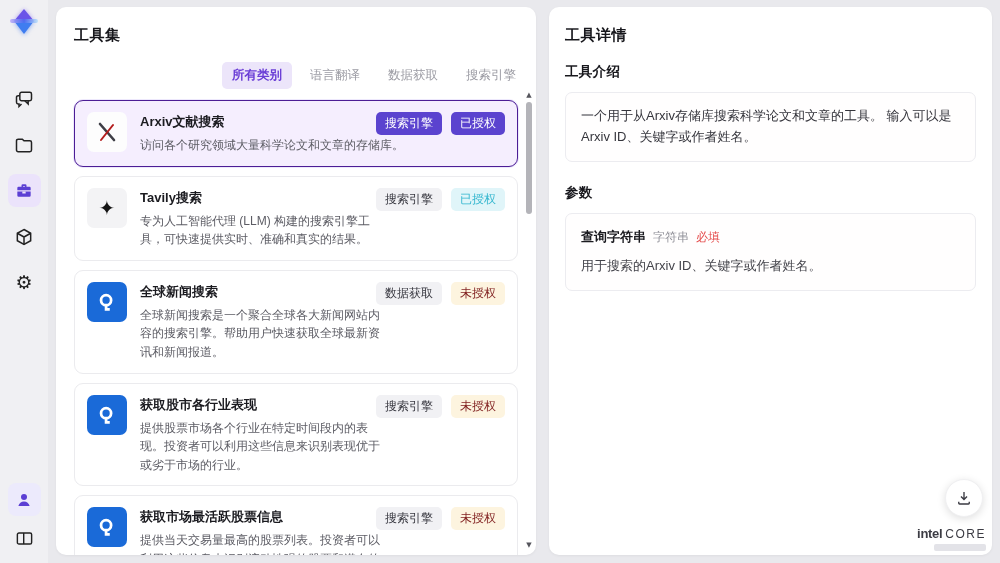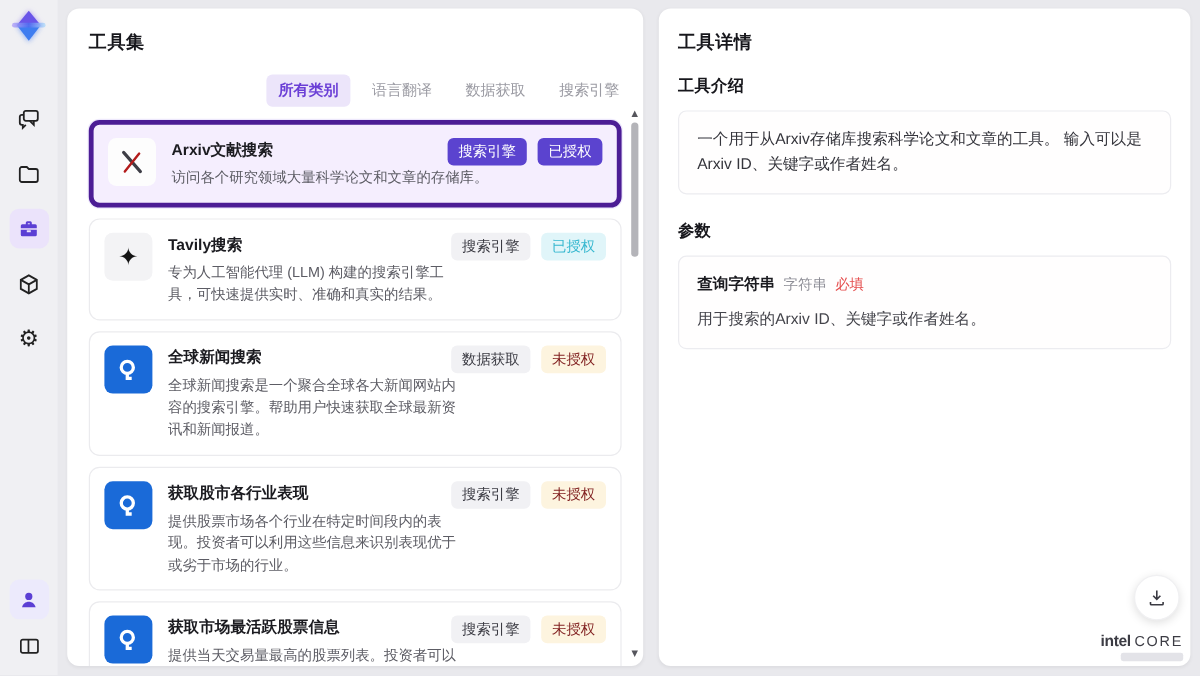--- a/index.html
+++ b/index.html
@@ -25,21 +25,21 @@
   .panel { background:#fff; border-radius:10px; box-shadow:0 1px 3px rgba(0,0,0,.05); }
 
   
   .left-panel { width:480px; padding:19px 10px 0 18px; position:relative; overflow:hidden; }
   .panel-title { font-size:15px; font-weight:bold; color:#17171c; letter-spacing:.5px; }
   .tabs { display:flex; align-items:center; gap:8px; margin-top:17px; margin-bottom:11px;justify-content:flex-end; }
   .tab { font-size:12.5px; color:#9b9ba3; padding:5px 10px; border-radius:5px; cursor:pointer; white-space:nowrap; }
   .tab.active { background:#ece5fa; color:#6b3fd6; font-weight:bold; }
   .tool-list { padding-right:8px; }
   .card { position:relative; display:flex; align-items:flex-start; border:1px solid #ebebee; border-radius:9px; padding:11px 12px; margin-bottom:9px; background:#fff; cursor:pointer; }
-  .card.selected { border:4px solid #4c1d95; background:#f5eefe; box-shadow:0 0 0 1px rgba(133,101,238,.15); }
+  .card.selected { border:1px solid #4c1d95; background:#f5eefe; box-shadow:0 0 0 1px rgba(133,101,238,.15); }
   .tool-icon { flex:0 0 40px; width:40px; height:40px; border-radius:7px; display:flex; align-items:center; justify-content:center; margin-right:13px; }
   .tool-icon.i-white { background:#fdfdfd; }
   .tool-icon.i-gray { background:#f3f3f5; }
   .tool-icon.i-blue { background:#1a6ad8; }
   .star-glyph { font-family:"DejaVu Sans",sans-serif; font-size:20px; color:#141414; line-height:1; }
   .tool-info { flex:1; min-width:0; }
   .tool-name { font-size:13px; font-weight:bold; color:#1b1b20; margin-top:1px; }
   .tool-desc { font-size:12px; color:#5c5c64; line-height:1.55; margin-top:5px; max-width:248px; }
   .badges { position:absolute; right:12px; top:11px; display:flex; gap:9px; }
   .badge { font-size:12px; padding:3px 9px; border-radius:5px; white-space:nowrap; }

